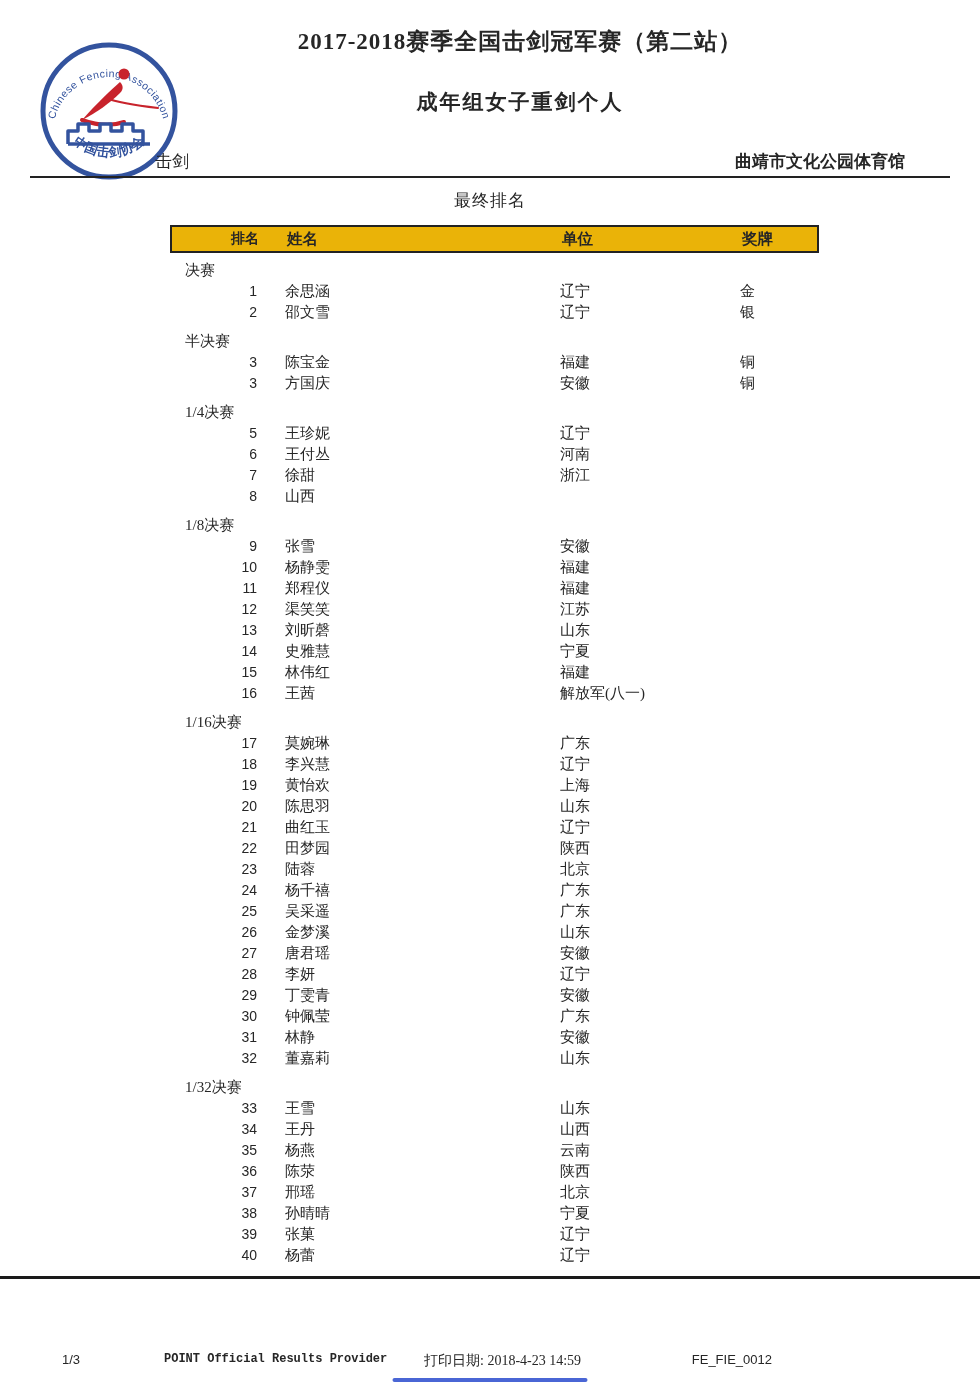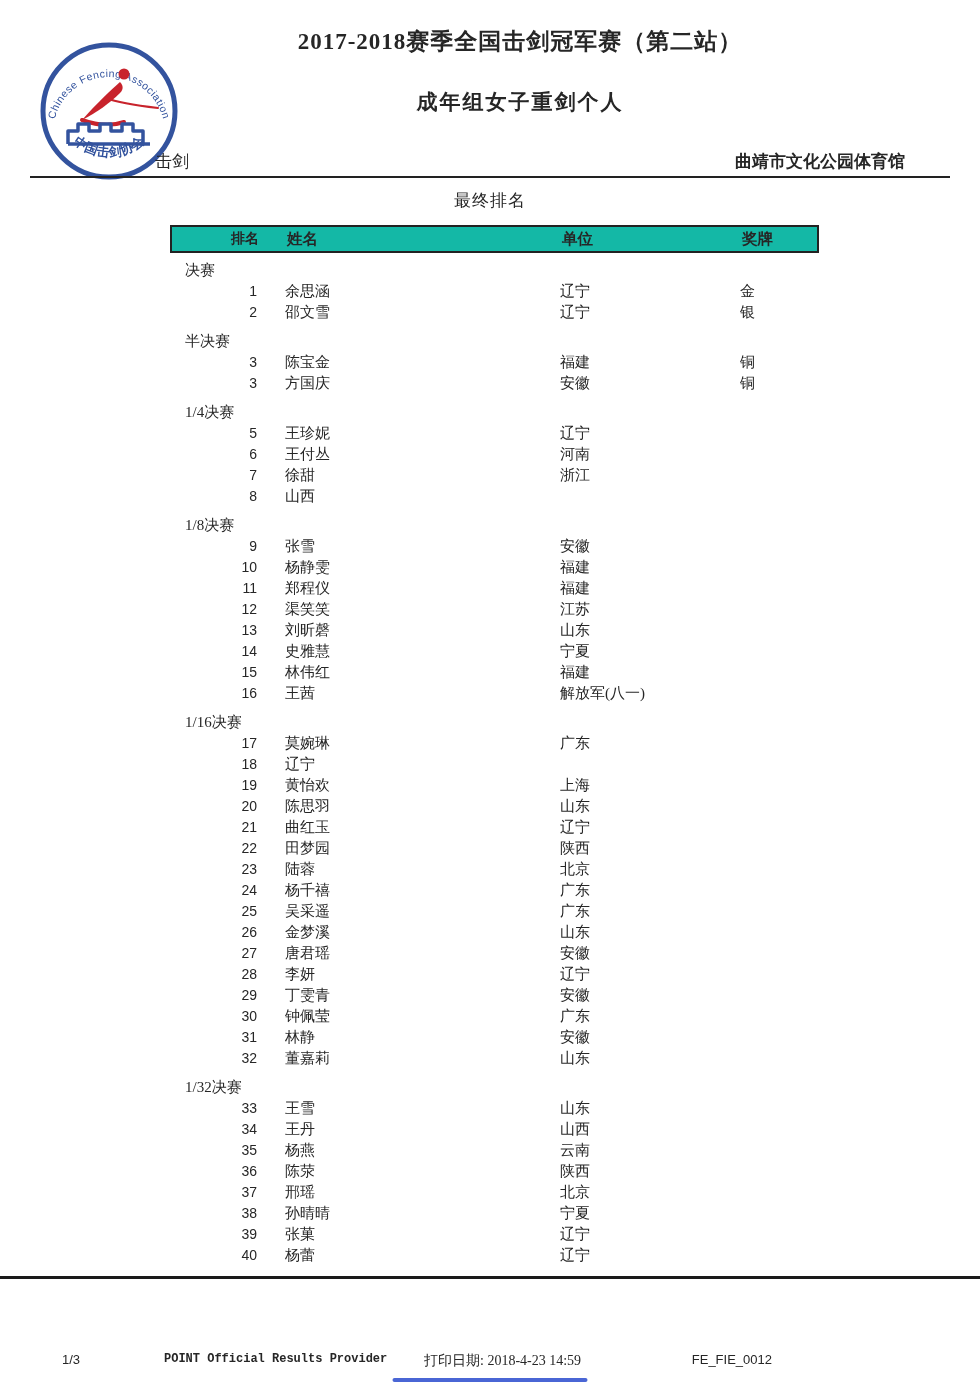--- a/index.html
+++ b/index.html
@@ -26,21 +26,21 @@
   .meta-left{position:absolute;left:155px;top:150px;font-size:17px;font-weight:normal;}
   .meta-right{position:absolute;right:75px;top:150px;font-size:17px;font-weight:bold;}
   .top-rule{position:absolute;left:30px;top:176px;width:920px;height:2px;background:#222;}
   .ranking-title{
     position:absolute;top:189px;left:0;right:0;
     text-align:center;font-size:17px;font-weight:normal;letter-spacing:1px;
   }
   
   .tbl-header{
     position:absolute;left:170px;top:225px;width:645px;height:24px;
-    border:2px solid #222;background:#14b8a6;
+    border:2px solid #222;background:#eab308;
     display:grid;grid-template-columns:115px 275px 180px 1fr;
     align-items:center;font-size:15.5px;font-weight:bold;
   }
   .tbl-header .c-rank{text-align:right;padding-right:28px;}
   .table-body{position:absolute;left:170px;top:260px;width:645px;}
   .section{margin-top:8px;}
   .section:first-child{margin-top:0;}
   .section-label{height:21px;line-height:21px;font-size:15px;padding-left:15px;}
   .row{
     height:21px;line-height:21px;font-size:15px;
@@ -215,20 +215,21 @@
       <div class="section">
         <div class="section-label">1/16决赛</div>
         <div class="row">
           <span class="c-rank">17</span>
           <span class="c-name">莫婉琳</span>
           <span class="c-unit">广东</span>
           <span class="c-medal"></span>
         </div>
         <div class="row">
           <span class="c-rank">18</span>
+          <span class="c-name">李兴慧</span>
           <span class="c-unit">辽宁</span>
           <span class="c-medal"></span>
         </div>
         <div class="row">
           <span class="c-rank">19</span>
           <span class="c-name">黄怡欢</span>
           <span class="c-unit">上海</span>
           <span class="c-medal"></span>
         </div>
         <div class="row">

